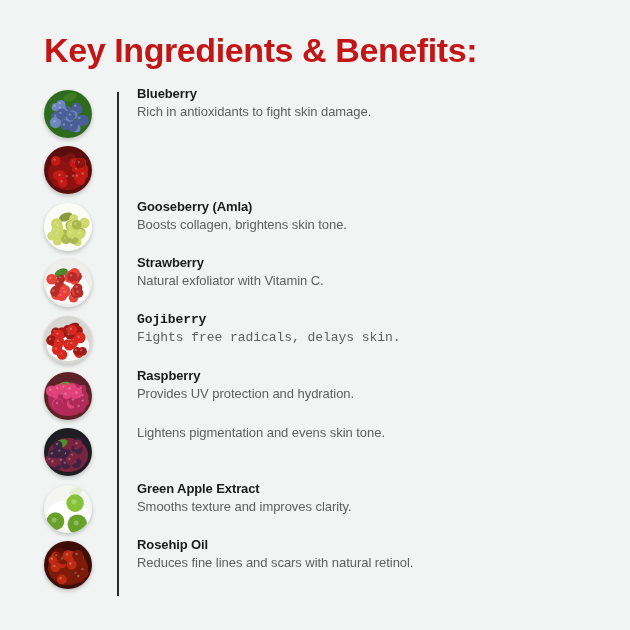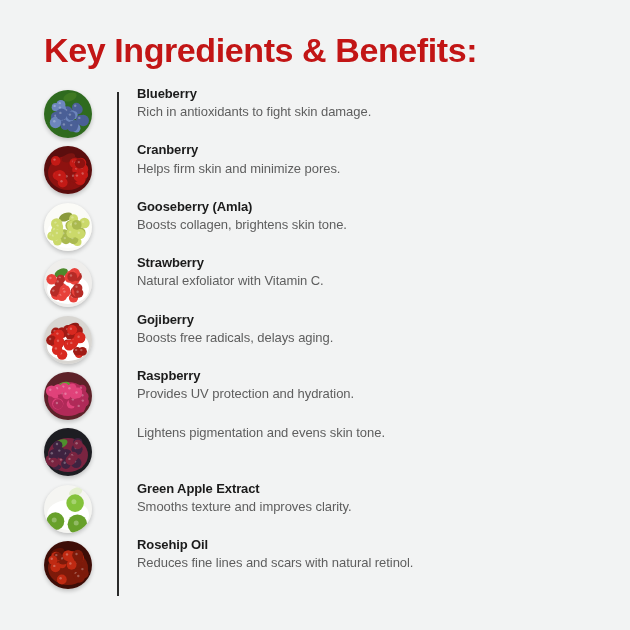--- a/index.html
+++ b/index.html
@@ -206,24 +206,20 @@
             <circle cx="31.7" cy="16.3" r="1.2" fill="#ffffff" opacity="0.28"></circle>
             <circle cx="18.7" cy="36.5" r="4.9" fill="#c41a16"></circle>
             <circle cx="17.5" cy="35.2" r="1.2" fill="#ffffff" opacity="0.28"></circle>
             <circle cx="36.0" cy="17.4" r="5.2" fill="#8e1210"></circle>
             <circle cx="34.8" cy="16.1" r="1.2" fill="#ffffff" opacity="0.28"></circle>
             <circle cx="30.3" cy="31.1" r="5.1" fill="#8e1210"></circle>
             <circle cx="29.1" cy="29.8" r="1.2" fill="#ffffff" opacity="0.28"></circle>
             <circle cx="34.1" cy="30.9" r="4.4" fill="#c41a16"></circle>
             <circle cx="32.9" cy="29.6" r="1.2" fill="#ffffff" opacity="0.28"></circle>
           </svg>
-        </div>
-        <div class="ingredient-text">
-          <div class="ingredient-name">Cranberry</div>
-          <div class="ingredient-desc">Helps firm skin and minimize pores.</div>
         </div>
       </div>
       <div class="ingredient-row" style="top: 112.8px;">
         <div class="ingredient-icon">
           <svg viewBox="0 0 48 48">
             <rect x="0" y="0" width="48" height="48" fill="#fbfbf7"></rect>
             <ellipse cx="24" cy="30" rx="21" ry="15" fill="#ffffff"></ellipse>
             <ellipse cx="20.38991769547325" cy="14.355272633744857" rx="7" ry="4" fill="#8a9a3c" transform="rotate(-22 20 11)"></ellipse>
             <circle cx="33.4" cy="39.0" r="4.1" fill="#cbd96a"></circle>
             <circle cx="32.2" cy="37.7" r="1.2" fill="#ffffff" opacity="0.28"></circle>
@@ -330,21 +326,21 @@
             <circle cx="9.3" cy="31.6" r="1.2" fill="#ffffff" opacity="0.28"></circle>
             <circle cx="21.6" cy="33.9" r="4.5" fill="#e8413a"></circle>
             <circle cx="20.4" cy="32.6" r="1.2" fill="#ffffff" opacity="0.28"></circle>
           </svg>
         </div>
         <div class="ingredient-text">
           <div class="ingredient-name">Strawberry</div>
           <div class="ingredient-desc">Natural exfoliator with Vitamin C.</div>
         </div>
       </div>
-      <div class="ingredient-row" style="top: 225.6px;">
+      <div class="ingredient-row" style="top: 225.6px; font-family: Liberation Mono, monospace;">
         <div class="ingredient-icon">
           <svg viewBox="0 0 48 48">
             <rect x="0" y="0" width="48" height="48" fill="#d8d6d2"></rect>
             <ellipse cx="24" cy="30" rx="21" ry="15" fill="#ffffff"></ellipse>
             <ellipse cx="27.89026063100137" cy="14.562165637860083" rx="7" ry="4" fill="#8d1a14" transform="rotate(-22 20 11)"></ellipse>
             <circle cx="23.8" cy="13.5" r="4.5" fill="#a01b15"></circle>
             <circle cx="22.6" cy="12.2" r="1.2" fill="#ffffff" opacity="0.28"></circle>
             <circle cx="34.9" cy="37.8" r="4.2" fill="#d8281f"></circle>
             <circle cx="33.7" cy="36.5" r="1.2" fill="#ffffff" opacity="0.28"></circle>
             <circle cx="18.1" cy="38.6" r="5.2" fill="#d8281f"></circle>
@@ -390,21 +386,21 @@
             <circle cx="15.2" cy="26.1" r="5.4" fill="#d8281f"></circle>
             <circle cx="14.0" cy="24.8" r="1.2" fill="#ffffff" opacity="0.28"></circle>
             <circle cx="35.8" cy="22.1" r="5.0" fill="#d8281f"></circle>
             <circle cx="34.6" cy="20.8" r="1.2" fill="#ffffff" opacity="0.28"></circle>
             <circle cx="38.5" cy="35.4" r="4.4" fill="#a01b15"></circle>
             <circle cx="37.3" cy="34.1" r="1.2" fill="#ffffff" opacity="0.28"></circle>
           </svg>
         </div>
         <div class="ingredient-text">
           <div class="ingredient-name">Gojiberry</div>
-          <div class="ingredient-desc">Boosts free radicals, delays aging.</div>
+          <div class="ingredient-desc">Fights free radicals, delays skin.</div>
         </div>
       </div>
       <div class="ingredient-row" style="top: 282px;">
         <div class="ingredient-icon">
           <svg viewBox="0 0 48 48">
             <rect x="0" y="0" width="48" height="48" fill="#5d2229"></rect>
             <ellipse cx="24" cy="27" rx="20" ry="17" fill="#b02a58"></ellipse>
             <ellipse cx="18.256601508916326" cy="13.763117283950617" rx="7" ry="4" fill="#5f9c34" transform="rotate(-22 20 11)"></ellipse>
             <circle cx="35.5" cy="35.0" r="5.0" fill="#b02a58"></circle>
             <circle cx="34.3" cy="33.7" r="1.2" fill="#ffffff" opacity="0.28"></circle>

